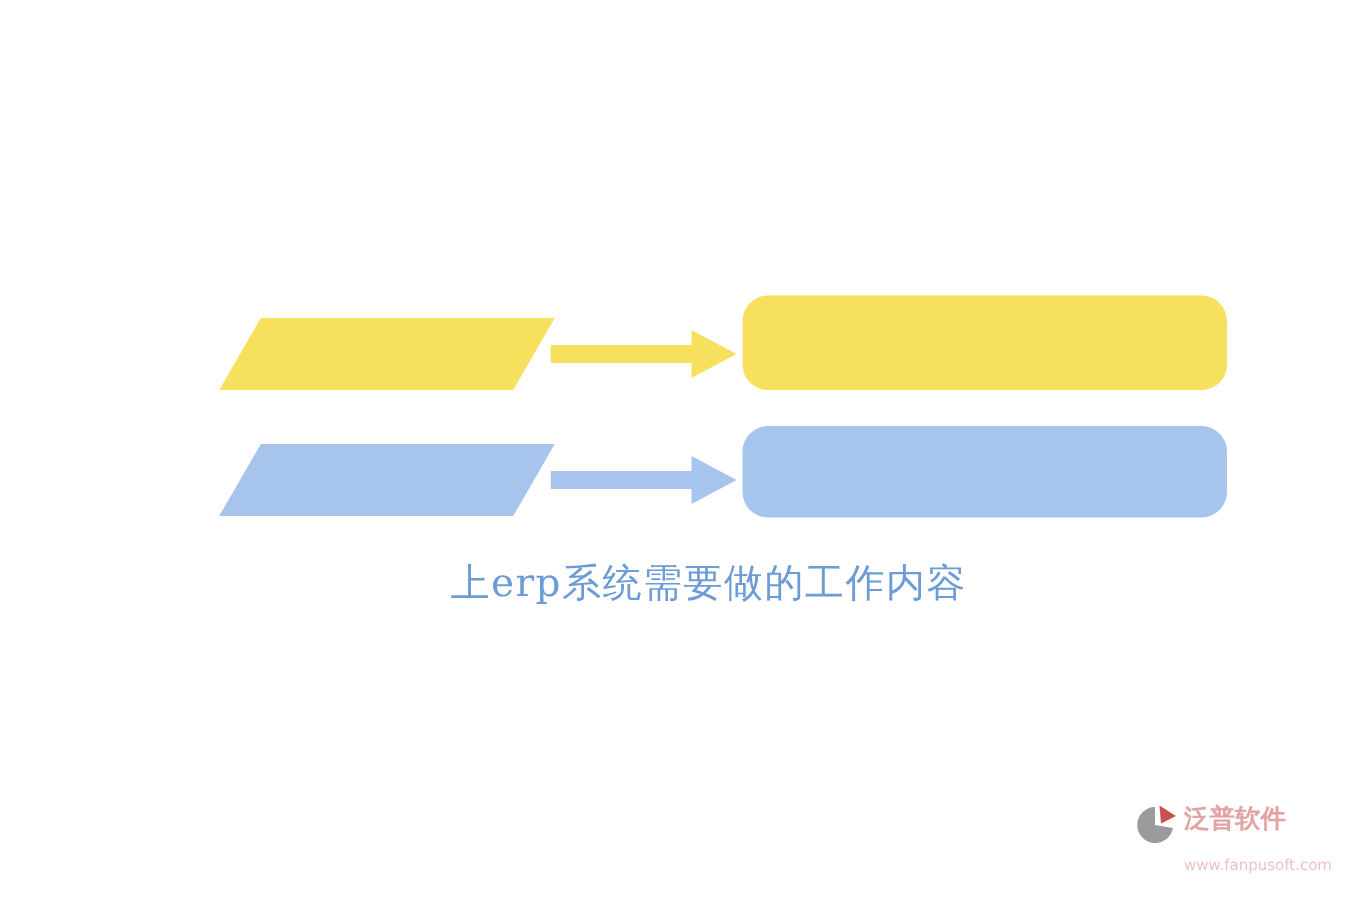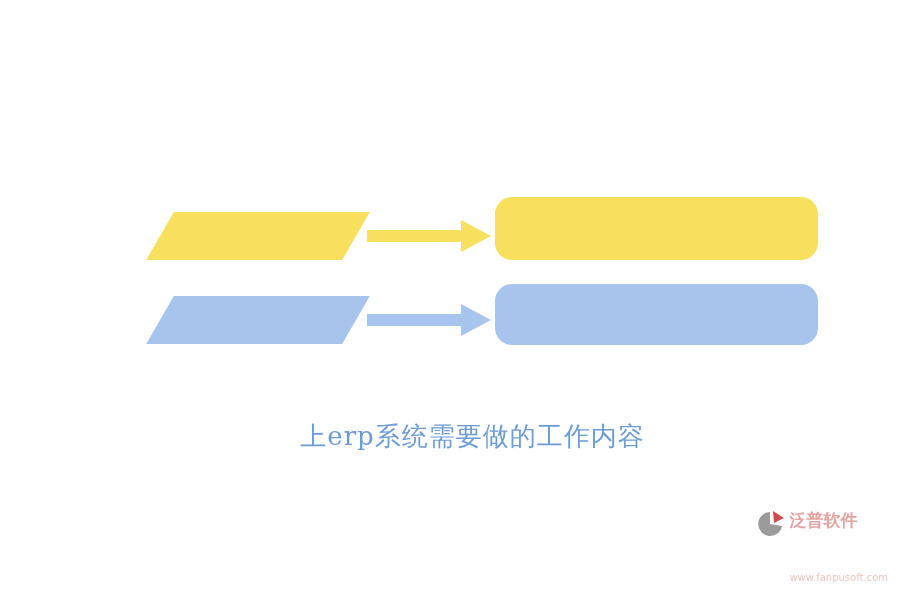--- a/index.html
+++ b/index.html
@@ -48,34 +48,33 @@
     position: absolute;
     top: 371px;
     left: 0;
     width: 881px;
     text-align: center;
     text-indent: 64px;
     font-family: "DejaVu Serif", "Liberation Serif", serif;
     font-size: 26px;
     letter-spacing: 1px;
     color: #6D9CD5;
-    margin-top: 48px;
   }
 
   
   .logo {
     position: absolute;
     right: 12px;
     bottom: 16px;
     display: flex;
     align-items: flex-start;
     gap: 4px;
   }
   .logo-icon { width: 28px; height: 30px; flex: 0 0 auto; }
-  .logo-texts { display: flex; flex-direction: column; align-items: flex-start; gap: 26px; }
+  .logo-texts { display: flex; flex-direction: column; align-items: flex-start; }
   .logo-name {
     font-family: "DejaVu Serif", "Liberation Serif", serif;
     font-size: 17px;
     font-weight: bold;
     color: #E2A3A3;
     line-height: 20px;
   }
   .logo-url {
     font-size: 10px;
     color: #EFC2C2;

